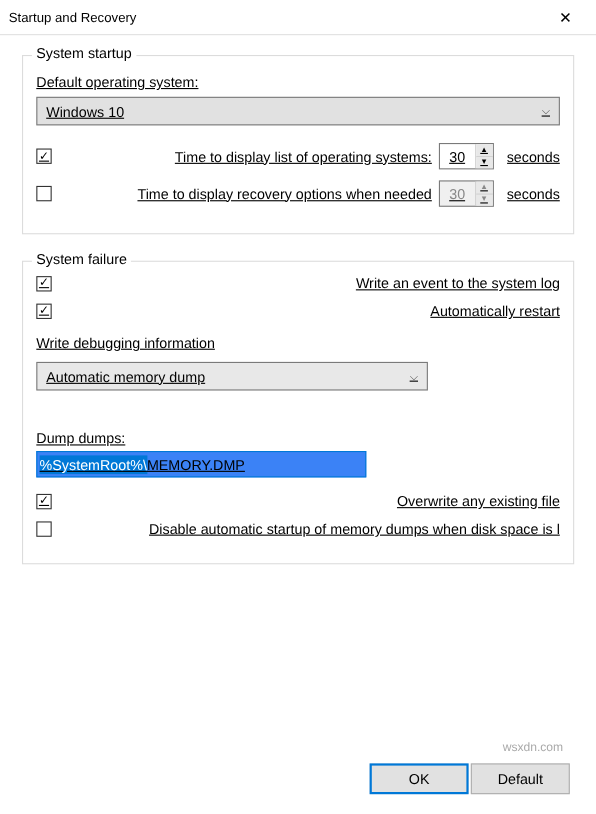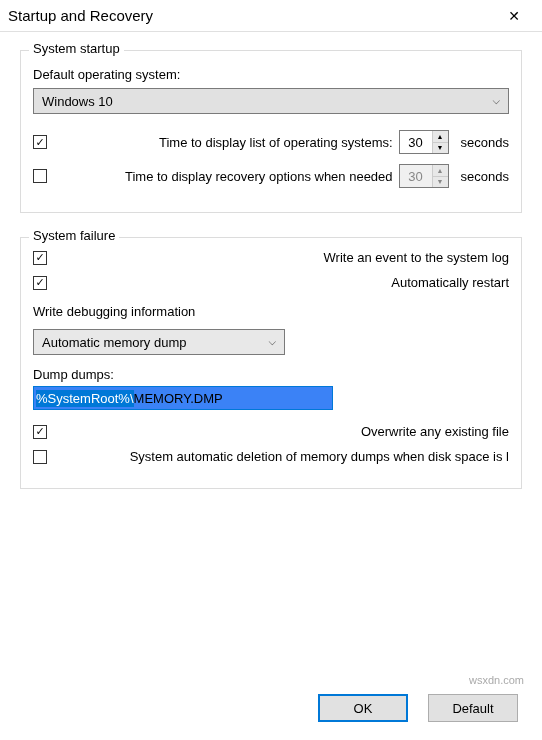--- a/index.html
+++ b/index.html
@@ -13,34 +13,35 @@
       overflow: hidden;
     }
     .titlebar {
       height: 32px;
       border-bottom: 1px solid #e0e0e0;
       display: flex;
       align-items: center;
       padding: 0 8px;
       background: #fff;
     }
-    .titlebar-title { flex: 1; font-size: 15px; color: #000; }
+    .titlebar-title { flex: 1; font-size: 12px; color: #000; }
     .close-btn {
       width: 40px; height: 28px;
       display: flex; align-items: center; justify-content: center;
       font-size: 14px; color: #000; cursor: default;
     }
     .content {
       padding: 18px 20px 10px 20px;
     }
     .group {
       border: 1px solid #dcdcdc;
       padding: 12px 12px 14px 12px;
       margin-bottom: 24px;
       position: relative;
+      text-decoration: underline;
     }
     .group-label {
       position: absolute;
       top: -10px;
       left: 8px;
       background: #fff;
       padding: 0 4px;
       font-size: 13px;
     }
     .field-label { font-size: 13px; margin-bottom: 6px; margin-top: 4px; display: block; }
@@ -82,62 +83,62 @@
     }
     .spinner.disabled { background: #f0f0f0; color: #888; }
     .spinner-val { flex: 1; display: flex; align-items: center; justify-content: center; font-size: 13px; }
     .spinner-btns { display: flex; flex-direction: column; border-left: 1px solid #ccc; width: 16px; }
     .spinner-btns div { flex: 1; display: flex; align-items: center; justify-content: center; font-size: 7px; background: #e8e8e8; }
     .spinner-btns div:first-child { border-bottom: 1px solid #ccc; }
     .seconds { font-size: 13px; margin-left: 6px; overflow: hidden; }
     .subgroup { margin-top: 14px; }
     .subgroup-label { font-size: 13px; margin-bottom: 10px; display: block; }
     .dropdown2 {
-      width: 252px;
+      width: 356px;
       height: 26px;
       border: 1px solid #7a7a7a;
       background: #e8e8e8;
       padding: 0 8px;
       display: flex;
       align-items: center;
       justify-content: space-between;
       font-size: 13px;
-      margin-bottom: 12px;
+      margin-bottom: 36px;
     }
     .dump-label { font-size: 13px; margin-bottom: 4px; display: block; }
     .textbox {
       width: 300px;
       height: 24px;
       border: 1px solid #0078d7;
       background: #3b82f6;
       padding: 0 2px;
       font-size: 13px;
       display: flex;
       align-items: center;
       margin-bottom: 14px;
     }
     .selected-text { background: #0078d7; color: #fff; padding: 1px 0; }
     .footer {
       position: absolute;
       bottom: 18px; right: 24px;
       display: flex;
-      gap: 20px;
+      gap: 2px;
     }
     .btn {
       width: 90px; height: 28px;
       border: 1px solid #adadad;
       background: #e1e1e1;
       font-size: 13px;
       display: flex; align-items: center; justify-content: center;
     }
     .btn.primary { border: 2px solid #0078d7; }
     .watermark {
       position: absolute;
       bottom: 54px;
-      right: 18px;
+      right: 30px;
       font-size: 11px;
       color: #aaa;
     }
     .truncate { white-space: nowrap; overflow: hidden; text-overflow: clip; }
   </style>
 </head>
 <body>
 
 <div class="titlebar">
   <span class="titlebar-title">Startup and Recovery</span>
@@ -210,21 +211,21 @@
           <span>MEMORY.DMP</span>
       </div>
 
       <div class="row">
         <span class="checkbox checked"></span>
         <span class="row-label">Overwrite any existing file</span>
       </div>
 
       <div class="row">
         <span class="checkbox"></span>
-        <span class="row-label truncate">System automatic deletion of memory dumps when disk space is l</span>
+        <span class="row-label truncate">Disable automatic startup of memory dumps when disk space is l</span>
       </div>
     </div>
   </div>
 
 </div>
 
 <span class="watermark">wsxdn.com</span>
 
 <div class="footer">
   <div class="btn primary">OK</div>

